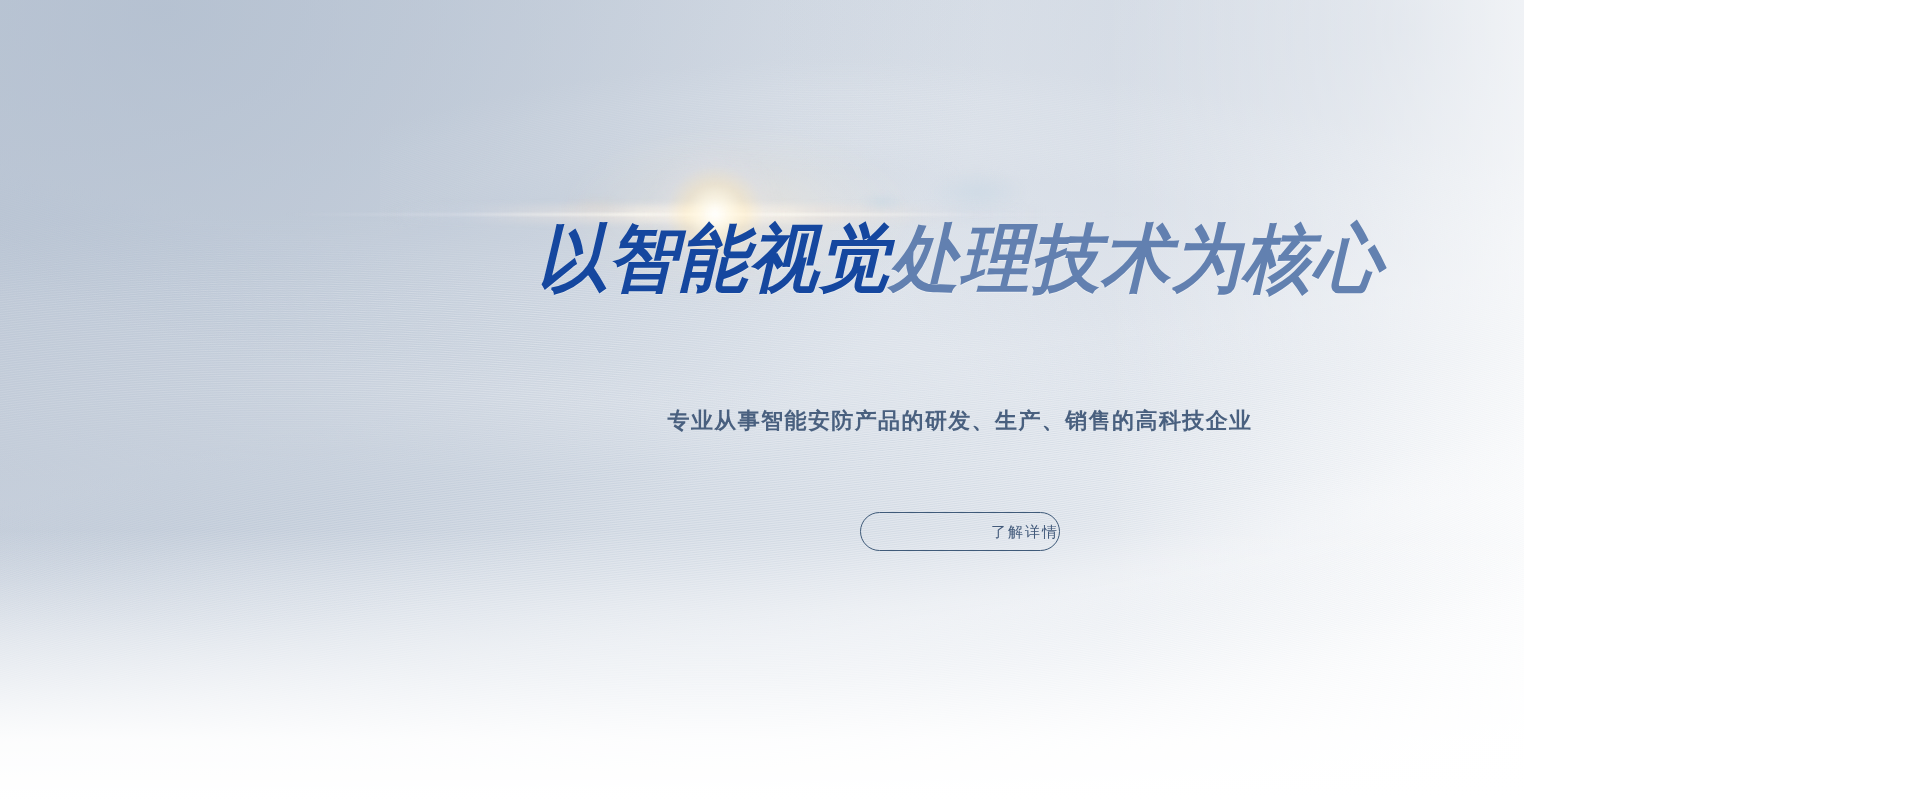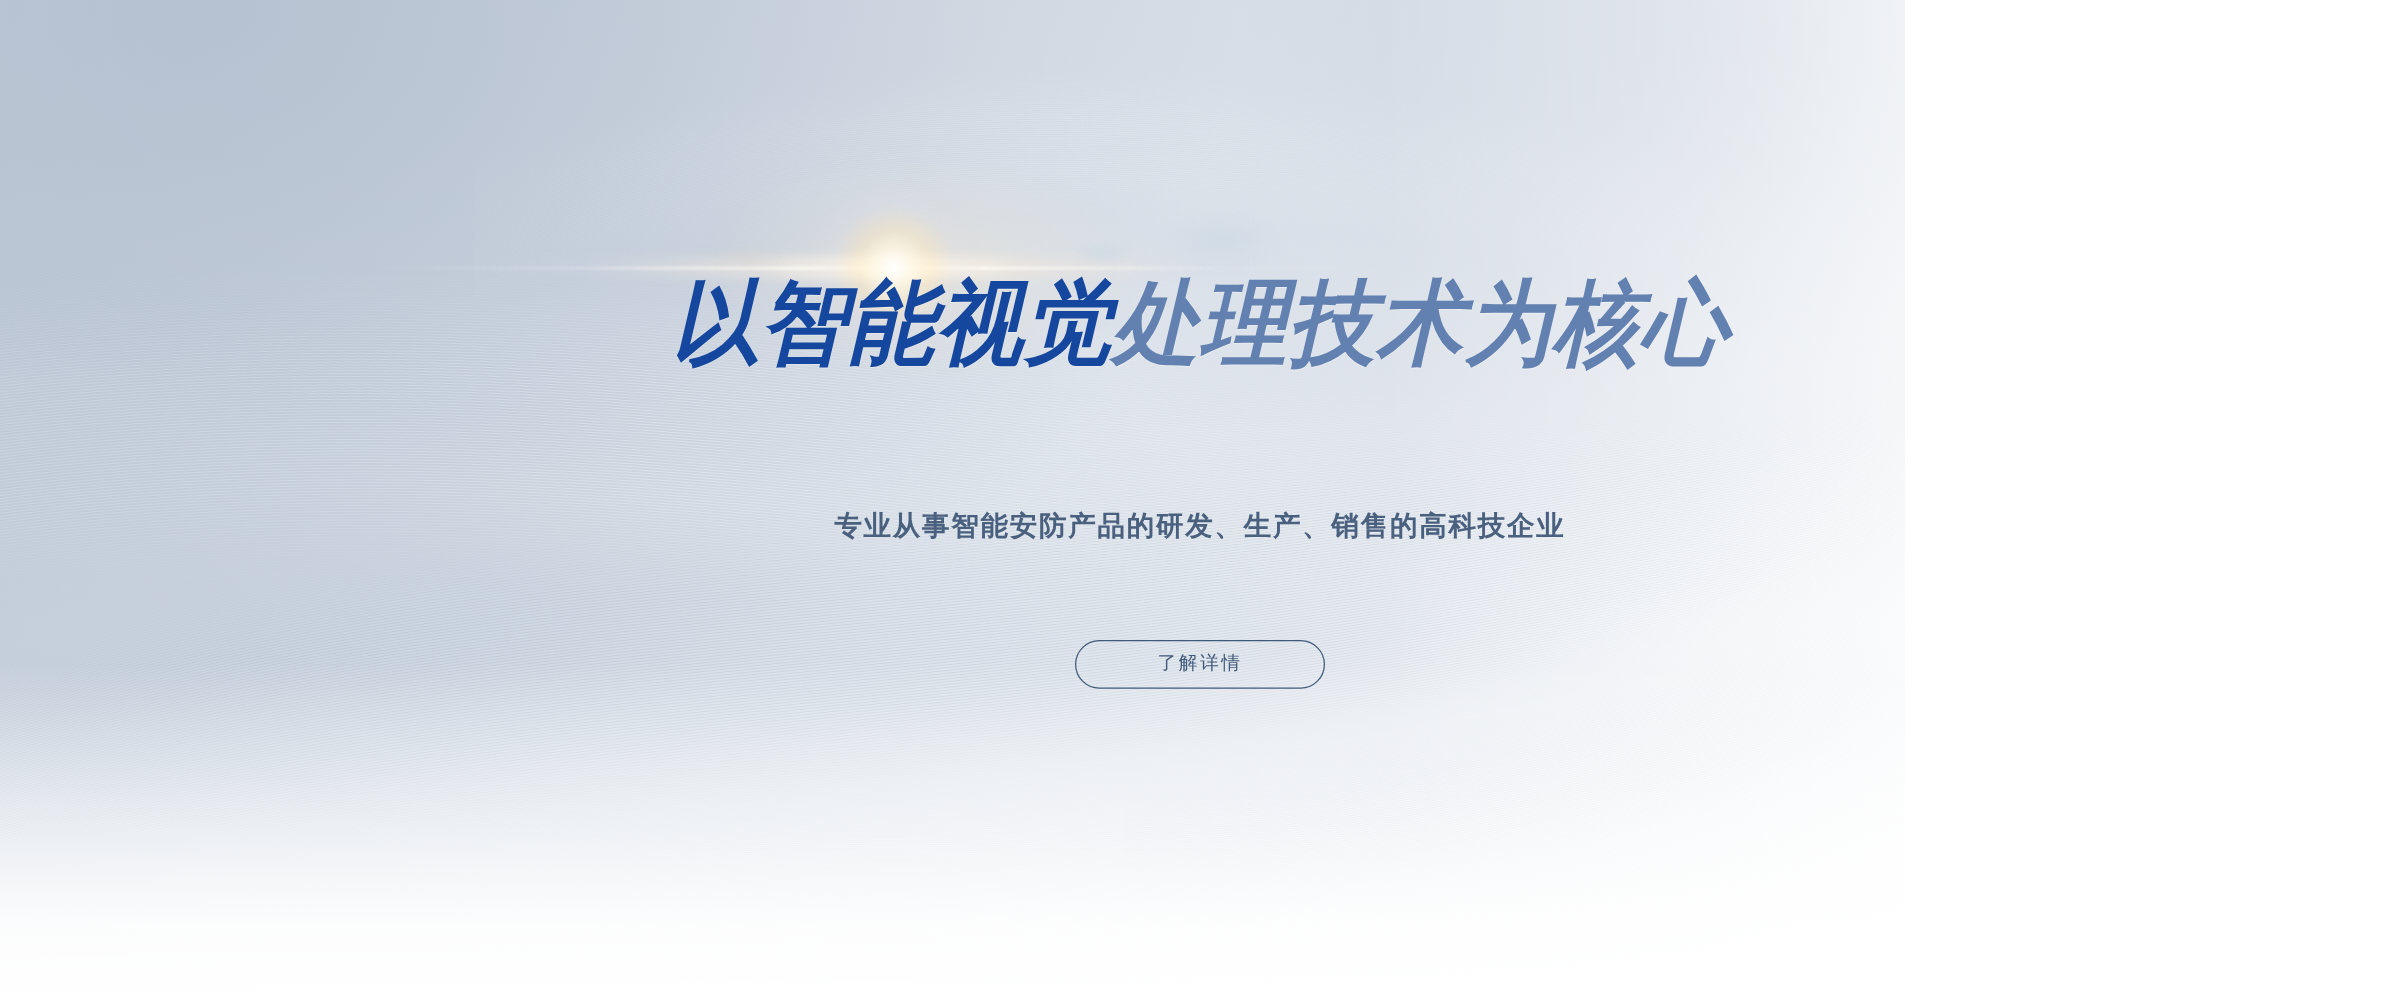--- a/index.html
+++ b/index.html
@@ -177,22 +177,22 @@
     width:200px;
     height:39px;
     line-height:37px;
     border:1px solid #3f5a79;
     border-radius:20px;
     color:#41597a;
     font-size:15px;
     letter-spacing:2px;
     background:transparent;
     cursor:pointer;
-    font-family:Liberation Serif, serif;
-    text-align:center;
+    font-family:Liberation Sans, sans-serif;
+    text-align:right;
     padding:0;
   }
 </style>
 </head>
 <body>
 
 <div class="hero">
 
   <div class="bg-vignette-tl"></div>
   <div class="bg-vignette-tr"></div>

